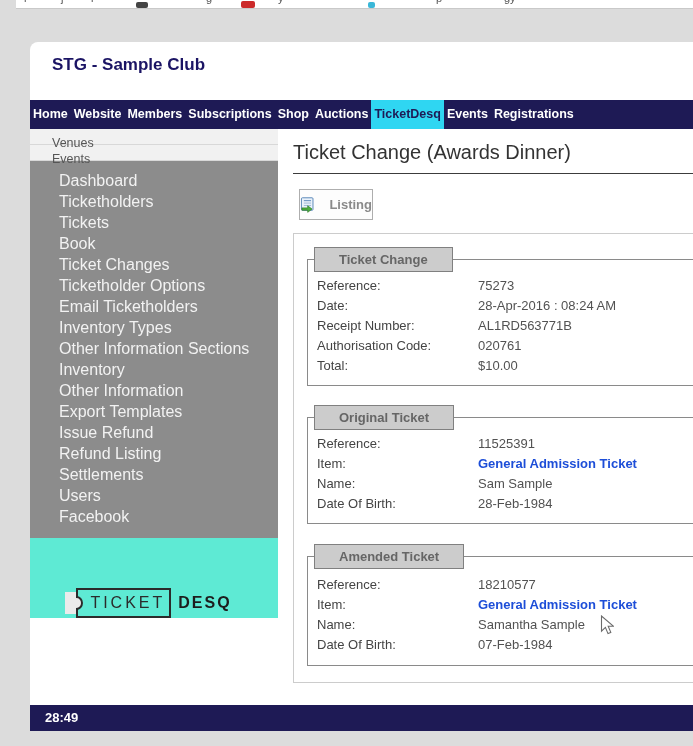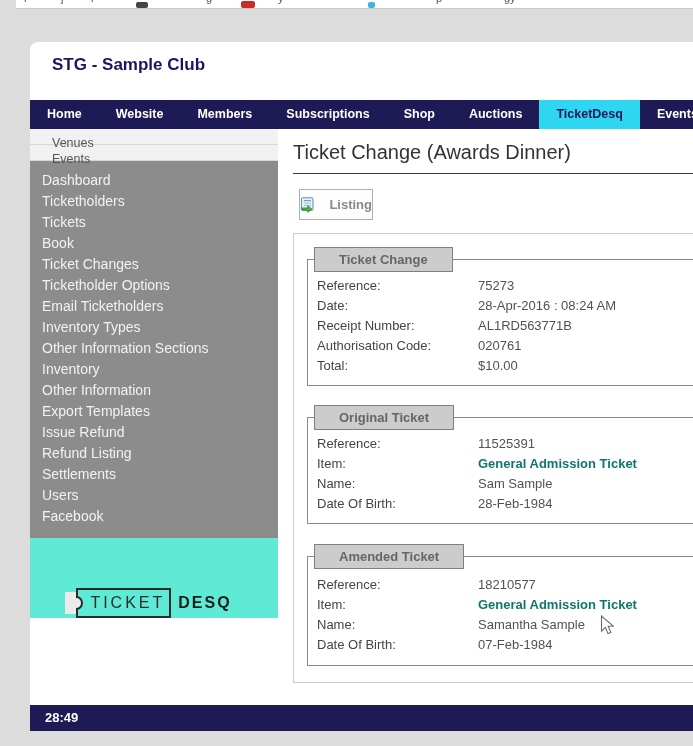--- a/index.html
+++ b/index.html
@@ -13,28 +13,28 @@
   .frag { position:absolute; top:-8px; font-size:11px; color:#555; }
   .frag-icon { position:absolute; border-radius:2px; }
 
   
   .card { position:absolute; left:14px; top:42px; width:679px; height:689px; background:#ffffff; border-radius:8px 0 0 0; overflow:hidden; }
 
   .club-title { position:absolute; left:22px; top:13px; font-size:17px; font-weight:bold; color:#1b1464; }
 
   
   .navbar { position:absolute; left:0; top:58px; width:679px; height:29px; background:#1e1a55; display:flex; align-items:stretch; }
-  .nav-item { color:#ffffff; font-size:12.5px; font-weight:bold; line-height:29px; padding:0 17px; white-space:nowrap; cursor:pointer; }
+  .nav-item { color:#ffffff; font-size:12.5px; font-weight:bold; line-height:29px; padding:0 3px; white-space:nowrap; cursor:pointer; }
   .nav-item.active { background:#2fd6f2; color:#1e1a55; }
 
   
   .sidebar { position:absolute; left:0; top:87px; width:248px; }
   .side-group { height:16px; line-height:28px; background:#f1f1f1; border-bottom:1px solid #d8d8d8; padding-left:22px; font-size:12.5px; color:#555; cursor:pointer; }
   .submenu { background:#8c8c8c; padding:9px 0 11px 0; }
-  .submenu-item { height:21px; line-height:21px; padding-left:12px; font-size:14px; color:#f2f2f2; cursor:pointer; }
+  .submenu-item { height:21px; line-height:21px; padding-left:29px; font-size:16px; color:#f2f2f2; cursor:pointer; }
   .logo-area { background:#5eead4; height:80px; display:flex; align-items:flex-end; justify-content:center; }
   .logo { display:flex; align-items:center; }
   .logo-box { position:relative; border:2px solid #2b2b2b; padding:4px 4px 4px 12px; font-size:16px; font-weight:300; letter-spacing:3px; color:#2b2b2b; }
   .logo-notch { position:absolute; left:-8px; top:50%; transform:translateY(-50%); width:13px; height:14px; background:#ebebeb; border:2px solid #2b2b2b; border-radius:50%; }
   .logo-notch-mask { position:absolute; left:-13px; top:50%; transform:translateY(-50%); width:11px; height:22px; background:#ebebeb; }
   .logo-desq { font-size:16px; font-weight:bold; letter-spacing:2px; color:#1d1d1d; margin-left:7px; }
 
   
   .page-title { position:absolute; left:263px; top:99px; font-size:20px; color:#333; }
   .title-rule { position:absolute; left:263px; top:131px; width:416px; border-bottom:1px solid #3c3c3c; }
@@ -46,21 +46,21 @@
 
   .fieldset { position:absolute; left:13px; width:520px; border:1px solid #8a8a8a; background:#fff; }
   .fs-1 { top:25px; height:127px; }
   .fs-2 { top:183px; height:107px; }
   .fs-3 { top:322px; height:110px; }
   .legend { position:absolute; top:-13px; left:6px; background:#cccccc; border:1px solid #808080; padding:4px 24px; font-size:13px; font-weight:bold; color:#666; white-space:nowrap; }
   .rows { padding:15px 0 0 9px; }
   .frow { height:20px; display:flex; font-size:13px; color:#444; align-items:center; }
   .frow .lbl { width:161px; }
   .frow .val { color:#525252; }
-  .frow.bold .val { font-weight:bold; color:#0f766e; }
+  .frow.bold .val { font-weight:bold; color:#1d4ed8; }
 
   
   .footer-bar { position:absolute; left:0; top:663px; width:679px; height:26px; background:#1e1a55; }
   .footer-timer { position:absolute; left:15px; top:0; line-height:26px; font-size:13px; font-weight:bold; color:#fff; }
 
   
   .cursor { position:absolute; left:584px; top:615px; width:14px; height:21px; pointer-events:none; }
 </style>
 </head>
 <body>

